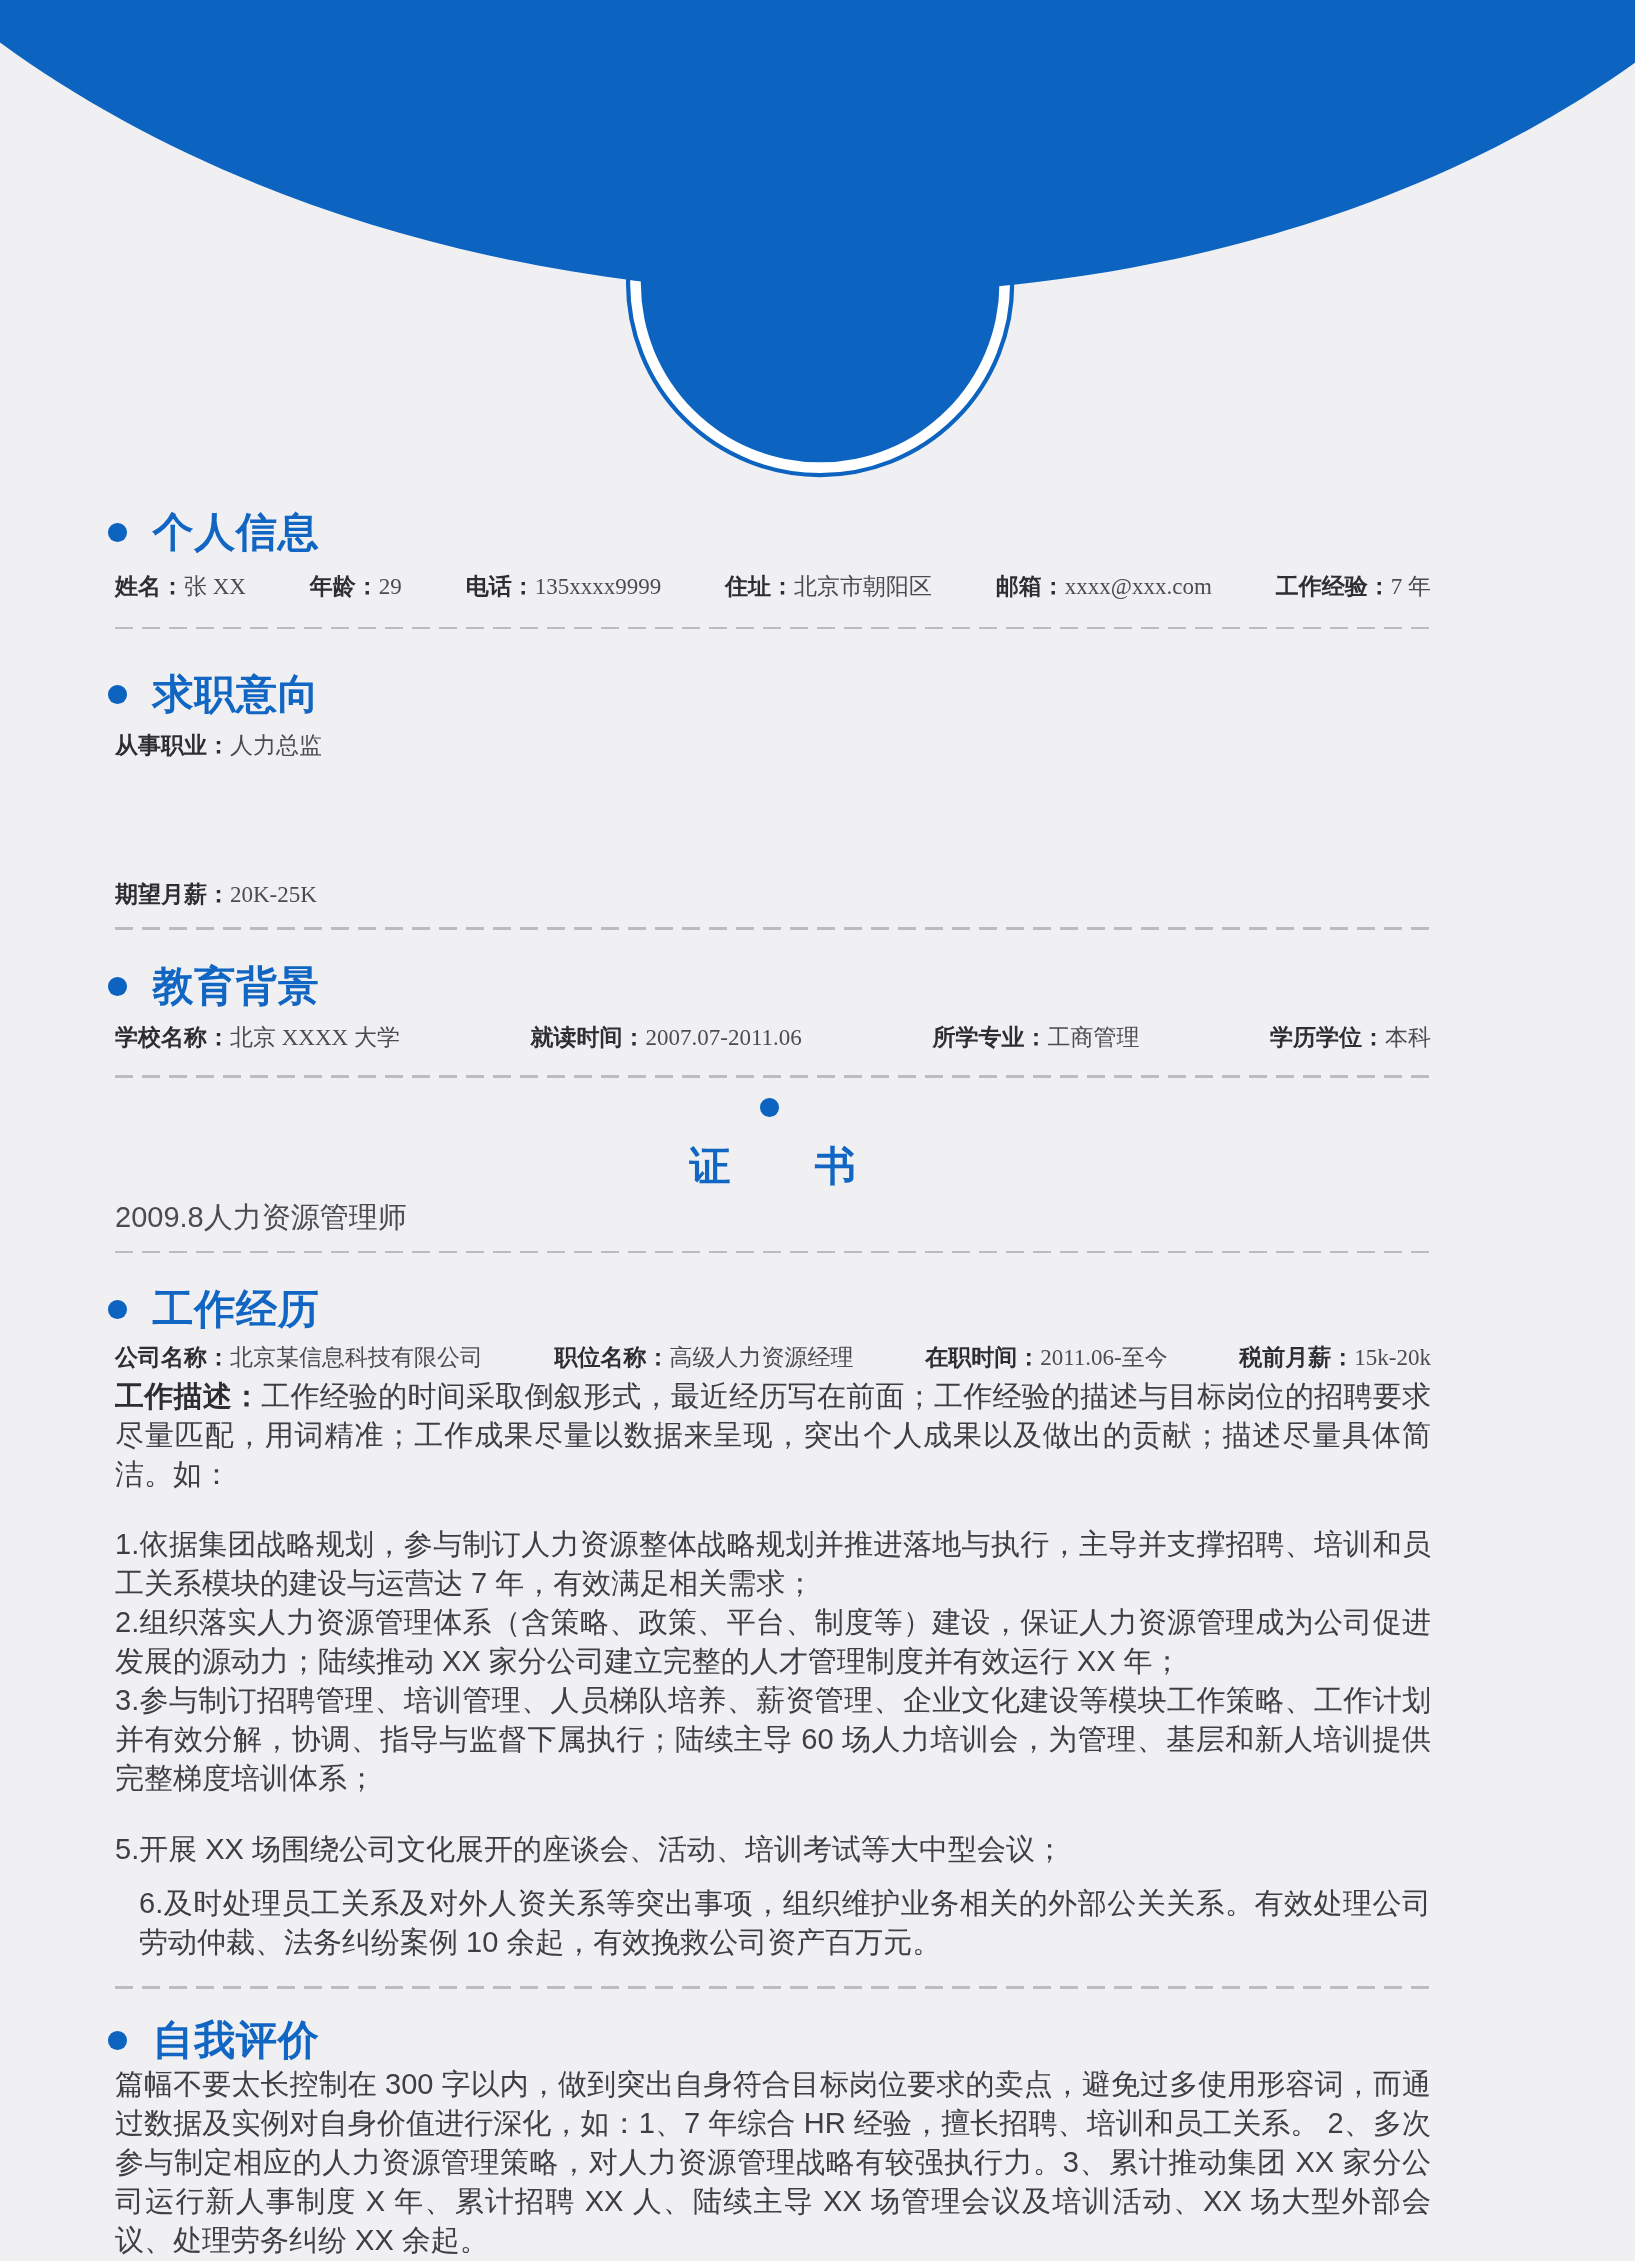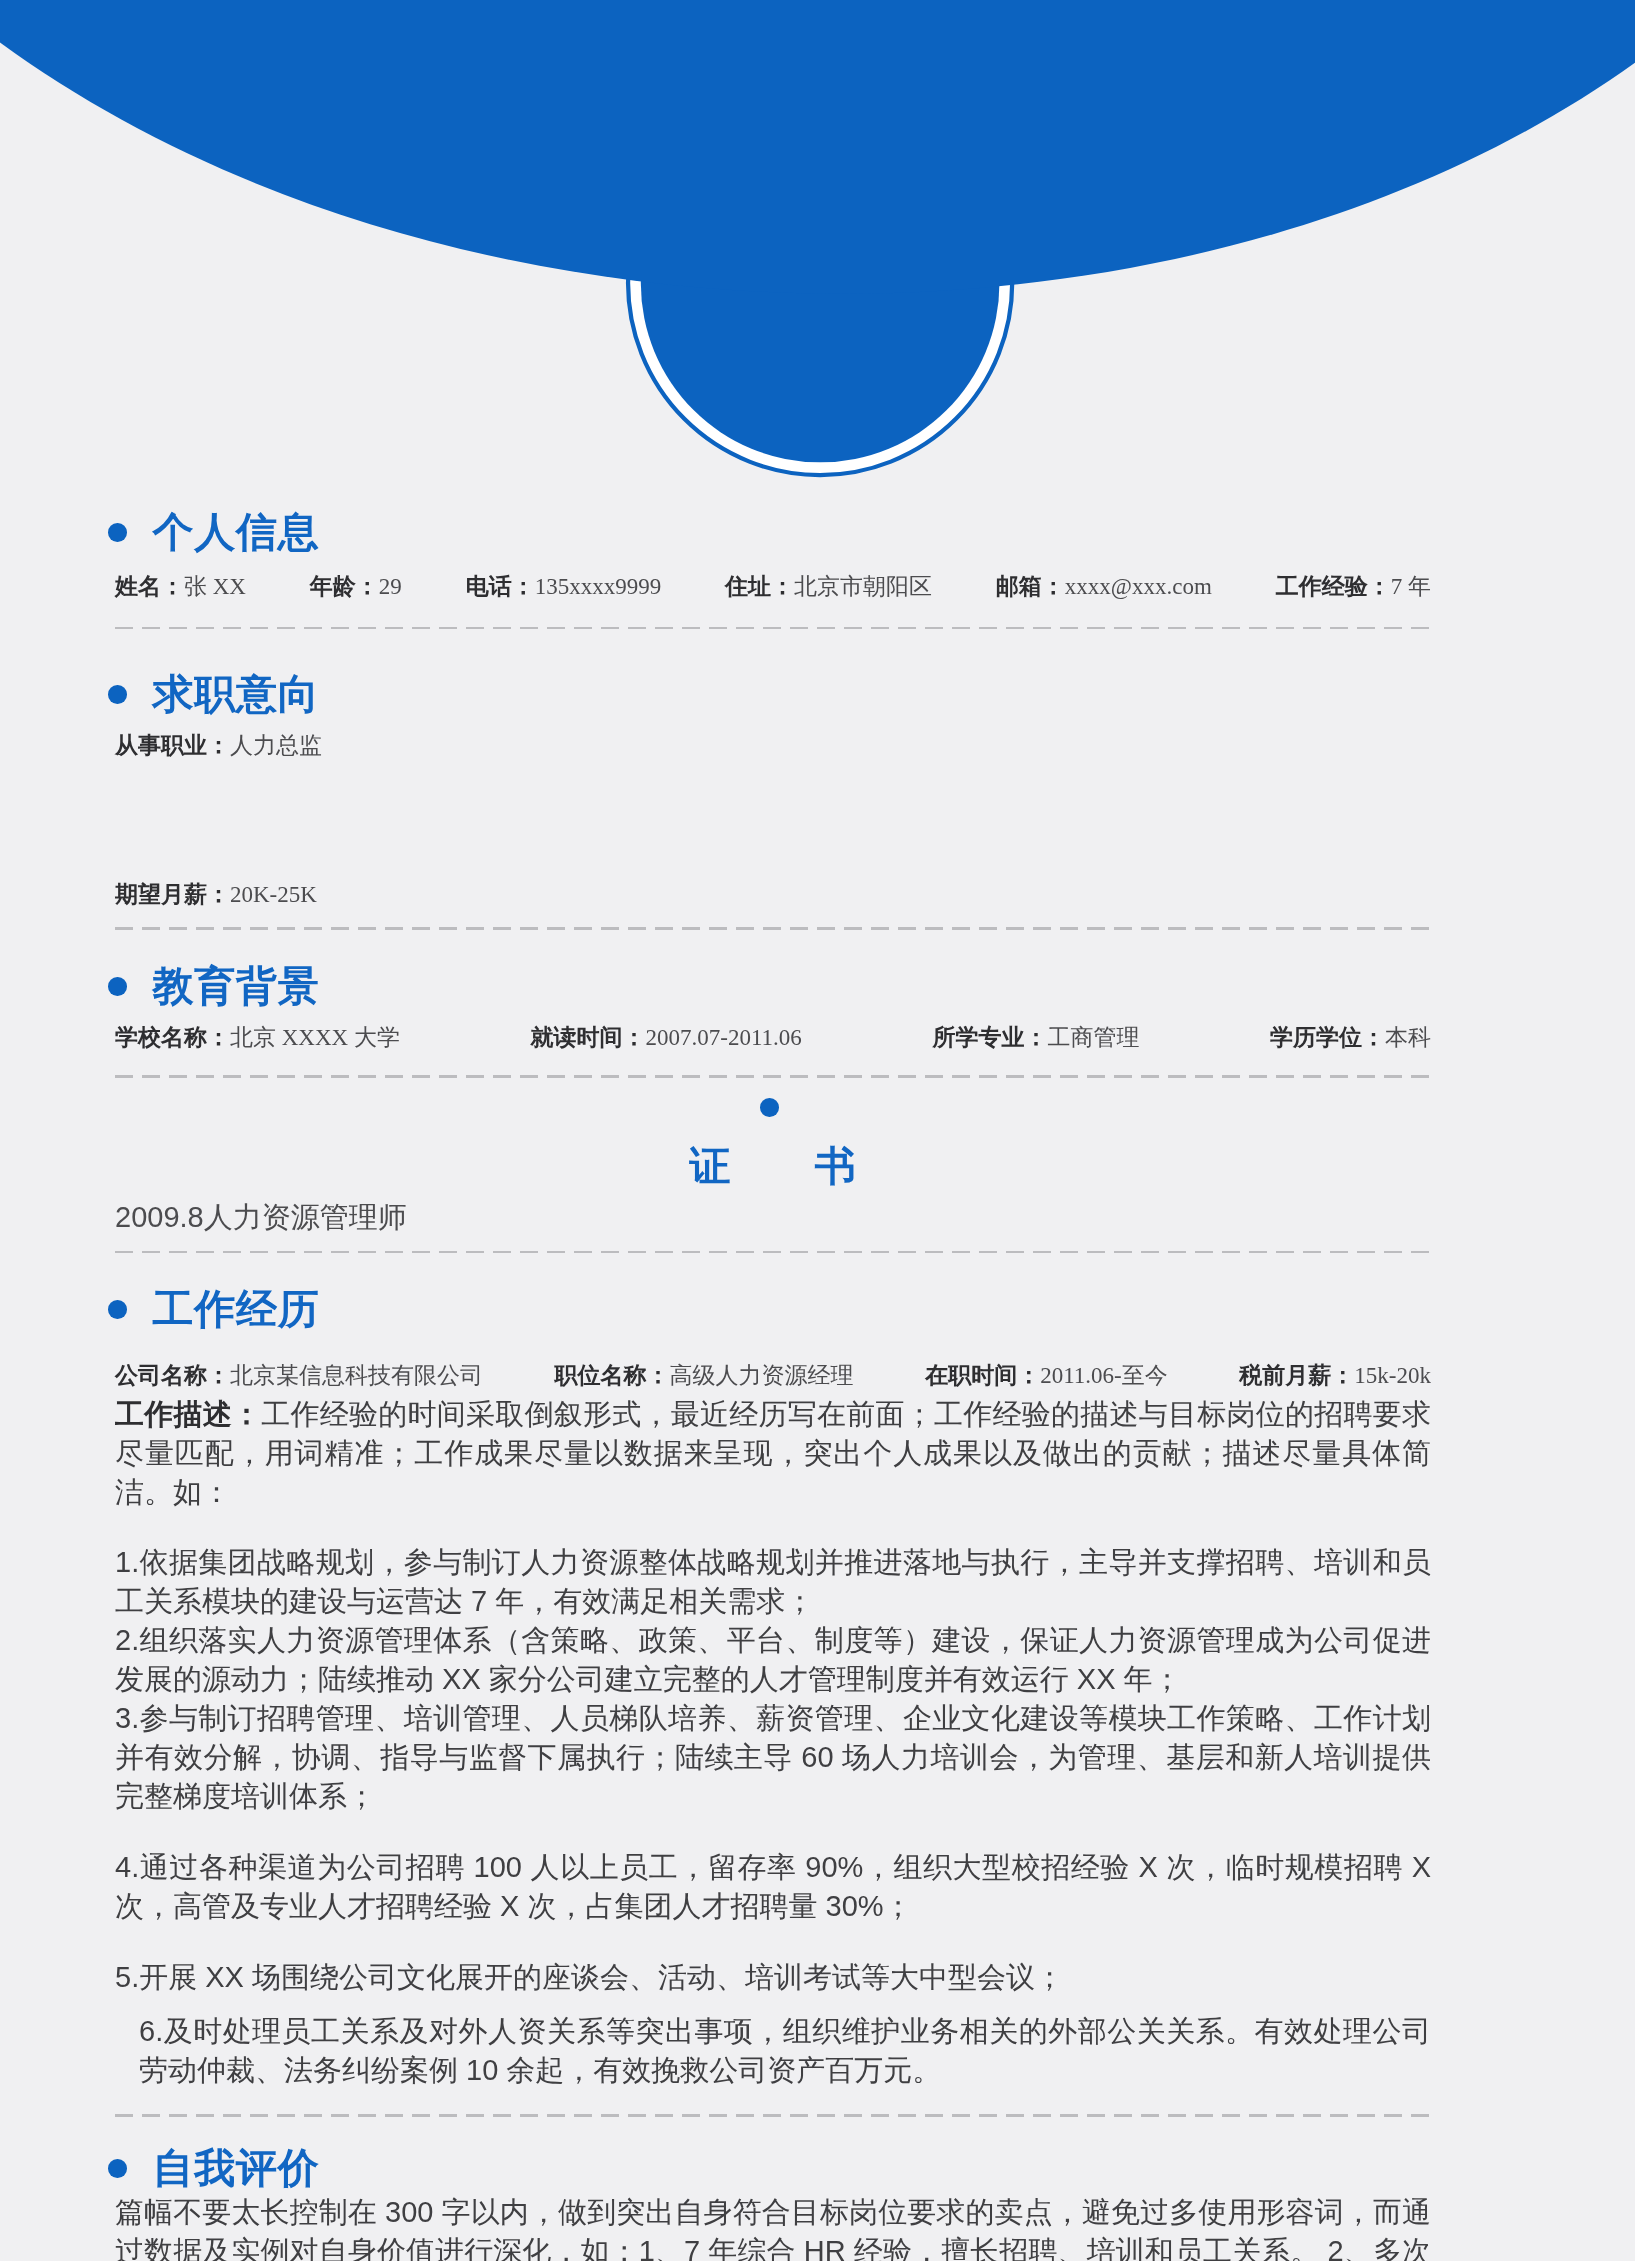--- a/index.html
+++ b/index.html
@@ -24,21 +24,21 @@
   .info-row{display:flex;font-size:23px;line-height:39px;margin-top:10.2px;color:var(--value,#4c4c4f);font-family:Liberation Serif, serif;}
   .info-row.between{justify-content:space-between;}
   .info-row.gapped{gap:110px;}
   .lbl{font-weight:700;color:var(--label,#2e2e31);}
   .val{color:var(--value,#4c4c4f);}
   .divider{height:2.5px;margin-top:20.4px;
     background:repeating-linear-gradient(90deg,var(--divider,#bcbcbf) 0 18px,transparent 18px 27px);}
   .mt-h2{margin-top:41px;} .mt-r2{margin-top:6.8px;flex-direction:column;} .d2{margin-top:13.6px;}
   .mt-h3{margin-top:32px;} .mt-r3{margin-top:6.8px;} .d3{margin-top:18.7px;}
   .mt-h4{margin-top:20px;flex-direction:column;} .d4{margin-top:13.6px;}
-  .mt-h5{margin-top:32px;} .mt-r5{margin-top:22px;}
+  .mt-h5{margin-top:32px;} .mt-r5{margin-top:4px;}
   .cert-row{margin-top:6.8px;font-size:29px;line-height:39px;color:var(--value,#4c4c4f);display:flex;}
   p.body-text{font-size:29px;line-height:39px;color:var(--text,#3f3f42);margin:0;text-align:justify;}
   .desc{margin-top:17px;}
   .work-item{margin-top:34px;}
   .work-item.first{margin-top:31px;}
   .work-item.m38{margin-top:32px;}
   .work-item.tight{margin-top:15.3px;margin-left:24px;}
   .d5{margin-top:24px;}
   .mt-h6{margin-top:27px;}
   .eval-p{margin-top:8.5px;}
@@ -118,21 +118,20 @@
       <div class="info-row between mt-r5">
         <span><span class="lbl">公司名称：</span><span class="val">北京某信息科技有限公司</span></span>
         <span><span class="lbl">职位名称：</span><span class="val">高级人力资源经理</span></span>
         <span><span class="lbl">在职时间：</span><span class="val">2011.06-至今</span></span>
         <span><span class="lbl">税前月薪：</span><span class="val">15k-20k</span></span>
       </div>
       <p class="body-text desc"><span class="lbl">工作描述：</span><span>工作经验的时间采取倒叙形式，最近经历写在前面；工作经验的描述与目标岗位的招聘要求尽量匹配，用词精准；工作成果尽量以数据来呈现，突出个人成果以及做出的贡献；描述尽量具体简洁。如：</span></p>
       <p class="body-text work-item first">1.依据集团战略规划，参与制订人力资源整体战略规划并推进落地与执行，主导并支撑招聘、培训和员工关系模块的建设与运营达 7 年，有效满足相关需求；</p>
       <p class="body-text work-item">2.组织落实人力资源管理体系（含策略、政策、平台、制度等）建设，保证人力资源管理成为公司促进发展的源动力；陆续推动 XX 家分公司建立完整的人才管理制度并有效运行 XX 年；</p>
       <p class="body-text work-item">3.参与制订招聘管理、培训管理、人员梯队培养、薪资管理、企业文化建设等模块工作策略、工作计划并有效分解，协调、指导与监督下属执行；陆续主导 60 场人力培训会，为管理、基层和新人培训提供完整梯度培训体系；</p>
-      <p class="body-text work-item m38">4.通过各种渠道为公司招聘 100 人以上员工，留存率 90%，组织大型校招经验 X 次，临时规模招聘 X 次，高管及专业人才招聘经验 X 次，占集团人才招聘量 30%；</p>
       <p class="body-text work-item m38">5.开展 XX 场围绕公司文化展开的座谈会、活动、培训考试等大中型会议；</p>
       <p class="body-text work-item tight">6.及时处理员工关系及对外人资关系等突出事项，组织维护业务相关的外部公关关系。有效处理公司劳动仲裁、法务纠纷案例 10 余起，有效挽救公司资产百万元。</p>
       <div class="divider d5"></div>
     </div>
 
     <div>
       <div class="sec-heading mt-h6">
         <span class="dot"></span>
         <span class="sec-title">自我评价</span>
       </div>

